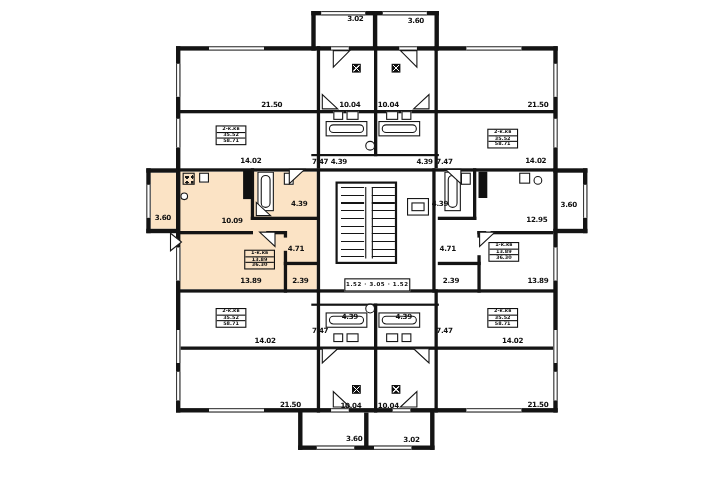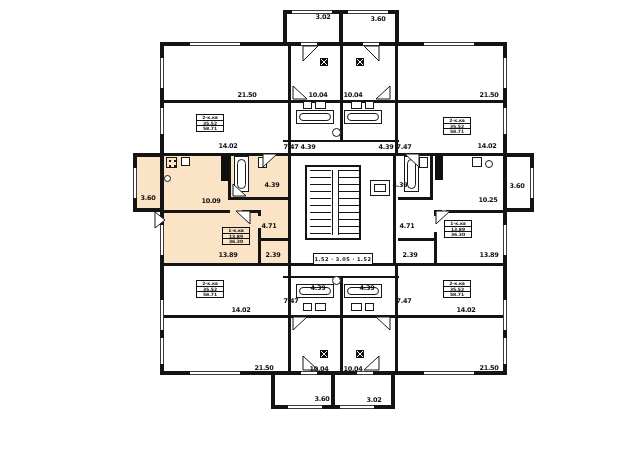--- a/index.html
+++ b/index.html
@@ -199,21 +199,21 @@
       <span class="lbl" style="left: 386px; top: 147px;">4.39</span>
       <span class="lbl" style="left: 404px; top: 147px;">7.47</span>
       <span class="lbl" style="left: 487px; top: 146px;">14.02</span>
       <span class="lbl" style="left: 148px; top: 198px;">3.60</span>
       <span class="lbl" style="left: 211px; top: 201px;">10.09</span>
       <span class="lbl" style="left: 272px; top: 185px;">4.39</span>
       <span class="lbl" style="left: 269px; top: 226px;">4.71</span>
       <span class="lbl" style="left: 273px; top: 255px;">2.39</span>
       <span class="lbl" style="left: 228px; top: 255px;">13.89</span>
       <span class="lbl" style="left: 400px; top: 185px;">4.39</span>
-      <span class="lbl" style="left: 488px; top: 200px;">10.25</span>
+      <span class="lbl" style="left: 488px; top: 200px;">12.95</span>
       <span class="lbl" style="left: 407px; top: 226px;">4.71</span>
       <span class="lbl" style="left: 410px; top: 255px;">2.39</span>
       <span class="lbl" style="left: 489px; top: 255px;">13.89</span>
       <span class="lbl" style="left: 517px; top: 186px;">3.60</span>
       <span class="lbl" style="left: 318px; top: 288px;">4.39</span>
       <span class="lbl" style="left: 367px; top: 288px;">4.39</span>
       <span class="lbl" style="left: 291px; top: 301px;">7.47</span>
       <span class="lbl" style="left: 404px; top: 301px;">7.47</span>
       <span class="lbl" style="left: 241px; top: 310px;">14.02</span>
       <span class="lbl" style="left: 466px; top: 310px;">14.02</span>

